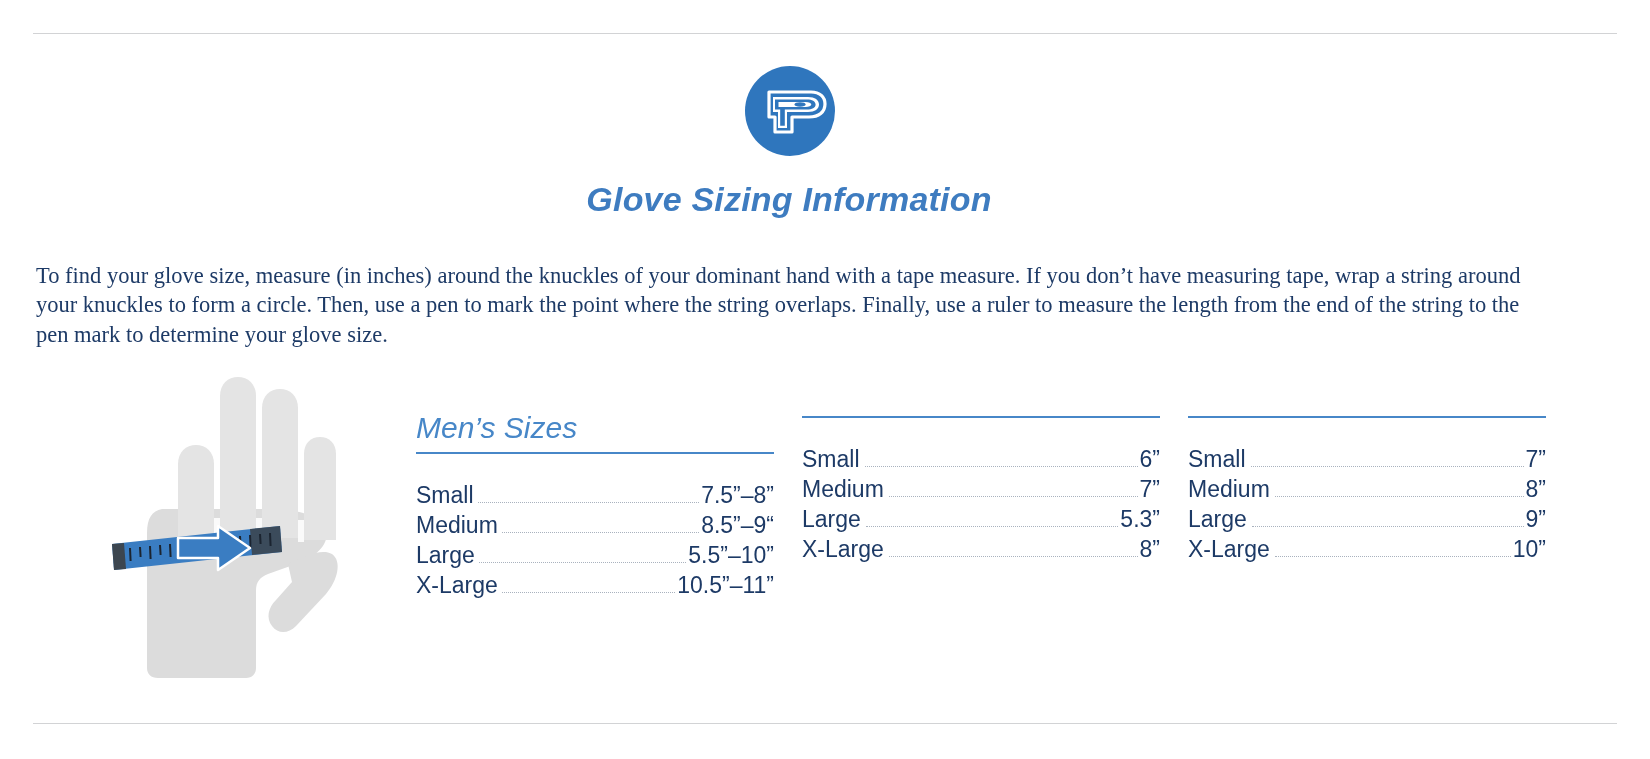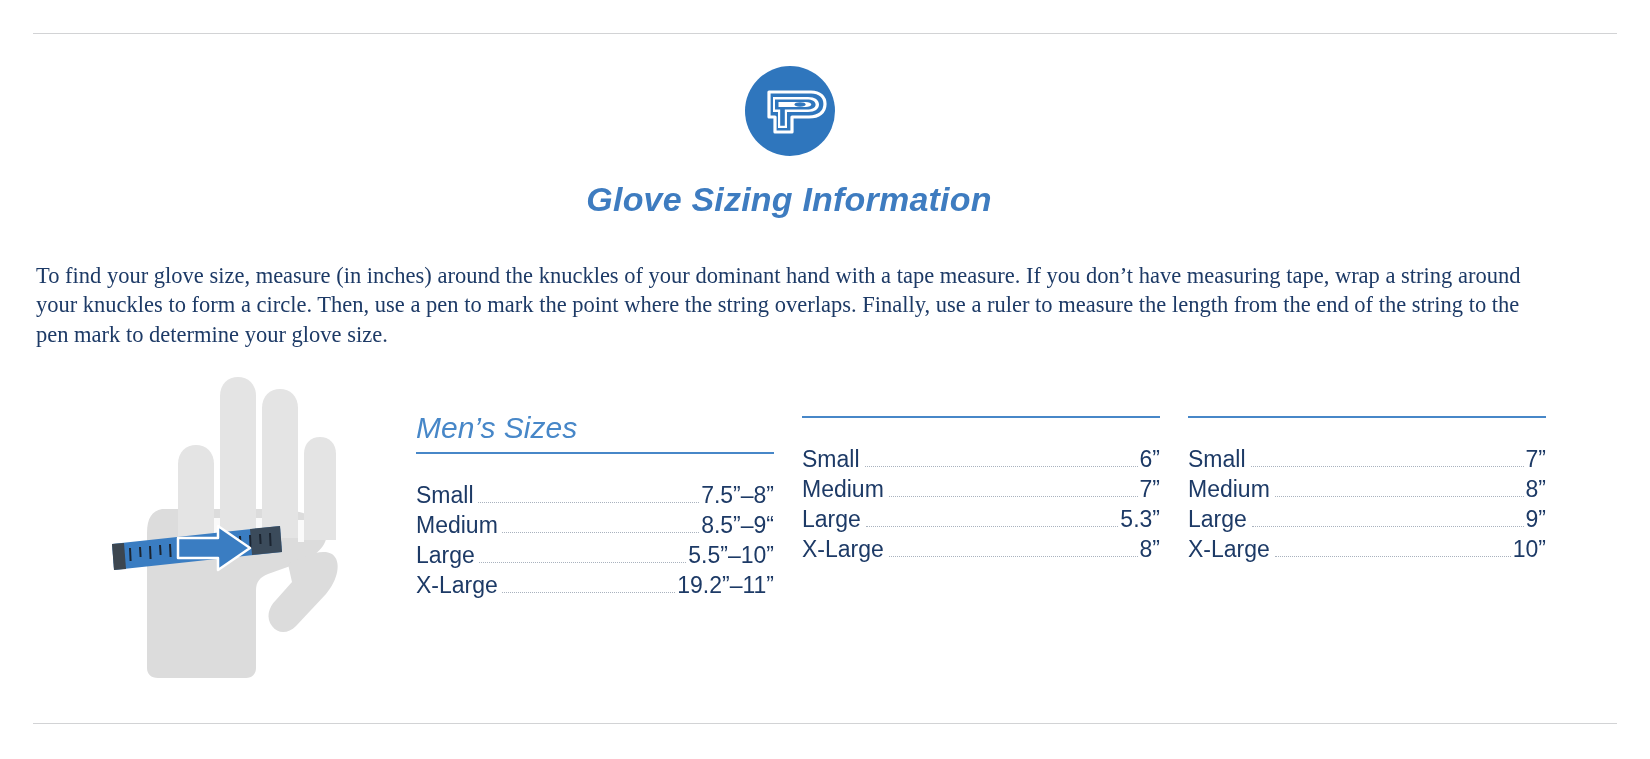--- a/index.html
+++ b/index.html
@@ -233,21 +233,21 @@
         <span class="value">8.5”–9“</span>
       </div>
       <div class="row">
         <span class="label">Large</span>
         <span class="leader"></span>
         <span class="value">5.5”–10”</span>
       </div>
       <div class="row">
         <span class="label">X-Large</span>
         <span class="leader"></span>
-        <span class="value">19.2”–11”</span>
+        <span class="value">10.5”–11”</span>
       </div>
     </div>
 
     <div class="size-table women">
       <div class="heading-rule"></div>
       <div class="row">
         <span class="label">Small</span>
         <span class="leader"></span>
         <span class="value">6”</span>
       </div>

